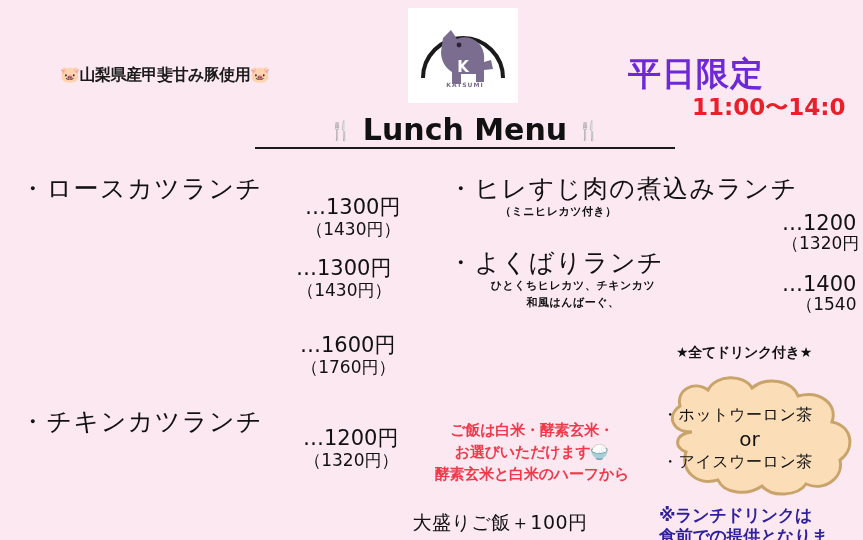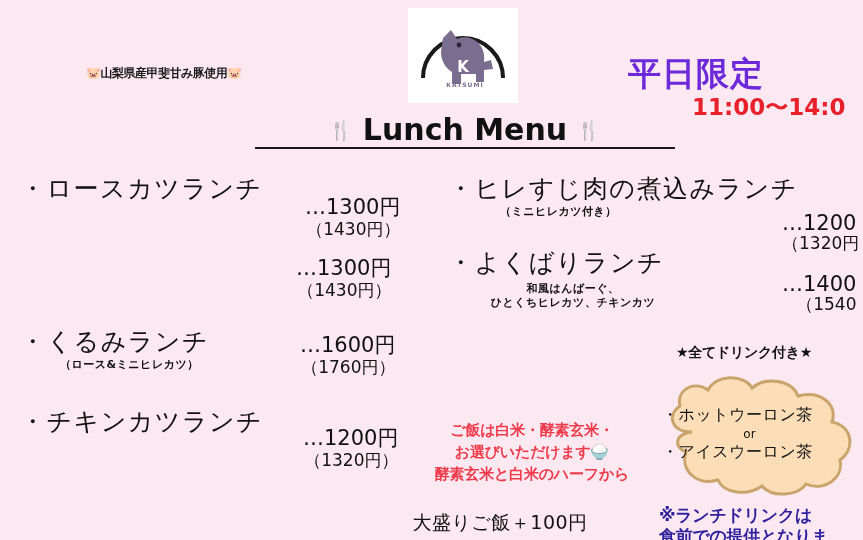--- a/index.html
+++ b/index.html
@@ -23,26 +23,25 @@
     height: 540px;
     background: #fce8f0;
     overflow: hidden;
   }
 
   
   .pork-origin {
     position: absolute;
     left: 60px;
     top: 65px;
-    font-size: 12px;
+    font-size: 16px;
     font-weight: 700;
     color: #1a1a1a;
     letter-spacing: -0.5px;
     white-space: nowrap;
-    margin-left: 26px;
   }
 
   .logo-box {
     position: absolute;
     left: 408px;
     top: 8px;
     width: 110px;
     height: 95px;
     background: #ffffff;
     display: flex;
@@ -162,21 +161,21 @@
     text-align: left;
     color: #111111;
   }
   .drink-line {
     font-size: 16px;
     letter-spacing: 0.5px;
     white-space: nowrap;
     font-weight: 500;
   }
   .drink-or {
-    font-size: 12px;
+    font-size: 20px;
     text-align: center;
     width: 175px;
     margin: 1px 0;
     font-weight: 500;
   }
 
   
   .rice-note {
     position: absolute;
     left: 396px;
@@ -250,24 +249,20 @@
   <div class="price-block" style="left:305px; top:193px;">
     <span class="price-main">…1300円</span>
     <span class="price-tax">（1430円）</span>
   </div>
 
   <div class="price-block" style="left:296px; top:254px;">
     <span class="price-main">…1300円</span>
     <span class="price-tax">（1430円）</span>
   </div>
 
-  <div class="menu-item" style="left:20px; top:325px;">
-    <div class="item-name">・くるみランチ</div>
-    <div class="item-sub" style="margin-left:40px;">（ロース&amp;ミニヒレカツ）</div>
-  </div>
   <div class="price-block" style="left:300px; top:331px;">
     <span class="price-main">…1600円</span>
     <span class="price-tax">（1760円）</span>
   </div>
 
   <div class="menu-item" style="left:20px; top:405px;">
     <div class="item-name">・チキンカツランチ</div>
   </div>
   <div class="price-block" style="left:303px; top:424px;">
     <span class="price-main">…1200円</span>
@@ -278,22 +273,22 @@
     <div class="item-name">・ヒレすじ肉の煮込みランチ</div>
     <div class="item-sub" style="margin-left:52px;">（ミニヒレカツ付き）</div>
   </div>
   <div class="price-block" style="left:782px; top:211px;">
     <span class="price-main">…1200</span>
     <span class="price-tax">（1320円</span>
   </div>
 
   <div class="menu-item" style="left:448px; top:246px;">
     <div class="item-name">・よくばりランチ</div>
+    <div class="item-sub centered" style="width:250px;">ひとくちヒレカツ、チキンカツ</div>
     <div class="item-sub centered" style="width:250px; margin-top:2px;">和風はんばーぐ、</div>
-    <div class="item-sub centered" style="width:250px;">ひとくちヒレカツ、チキンカツ</div>
   </div>
   <div class="price-block" style="left:782px; top:272px;">
     <span class="price-main">…1400</span>
     <span class="price-tax">（1540</span>
   </div>
 
   <div class="drink-header">★全てドリンク付き★</div>
 
   <div class="drink-cloud">
     <svg width="230" height="128" viewBox="0 0 230 128">

